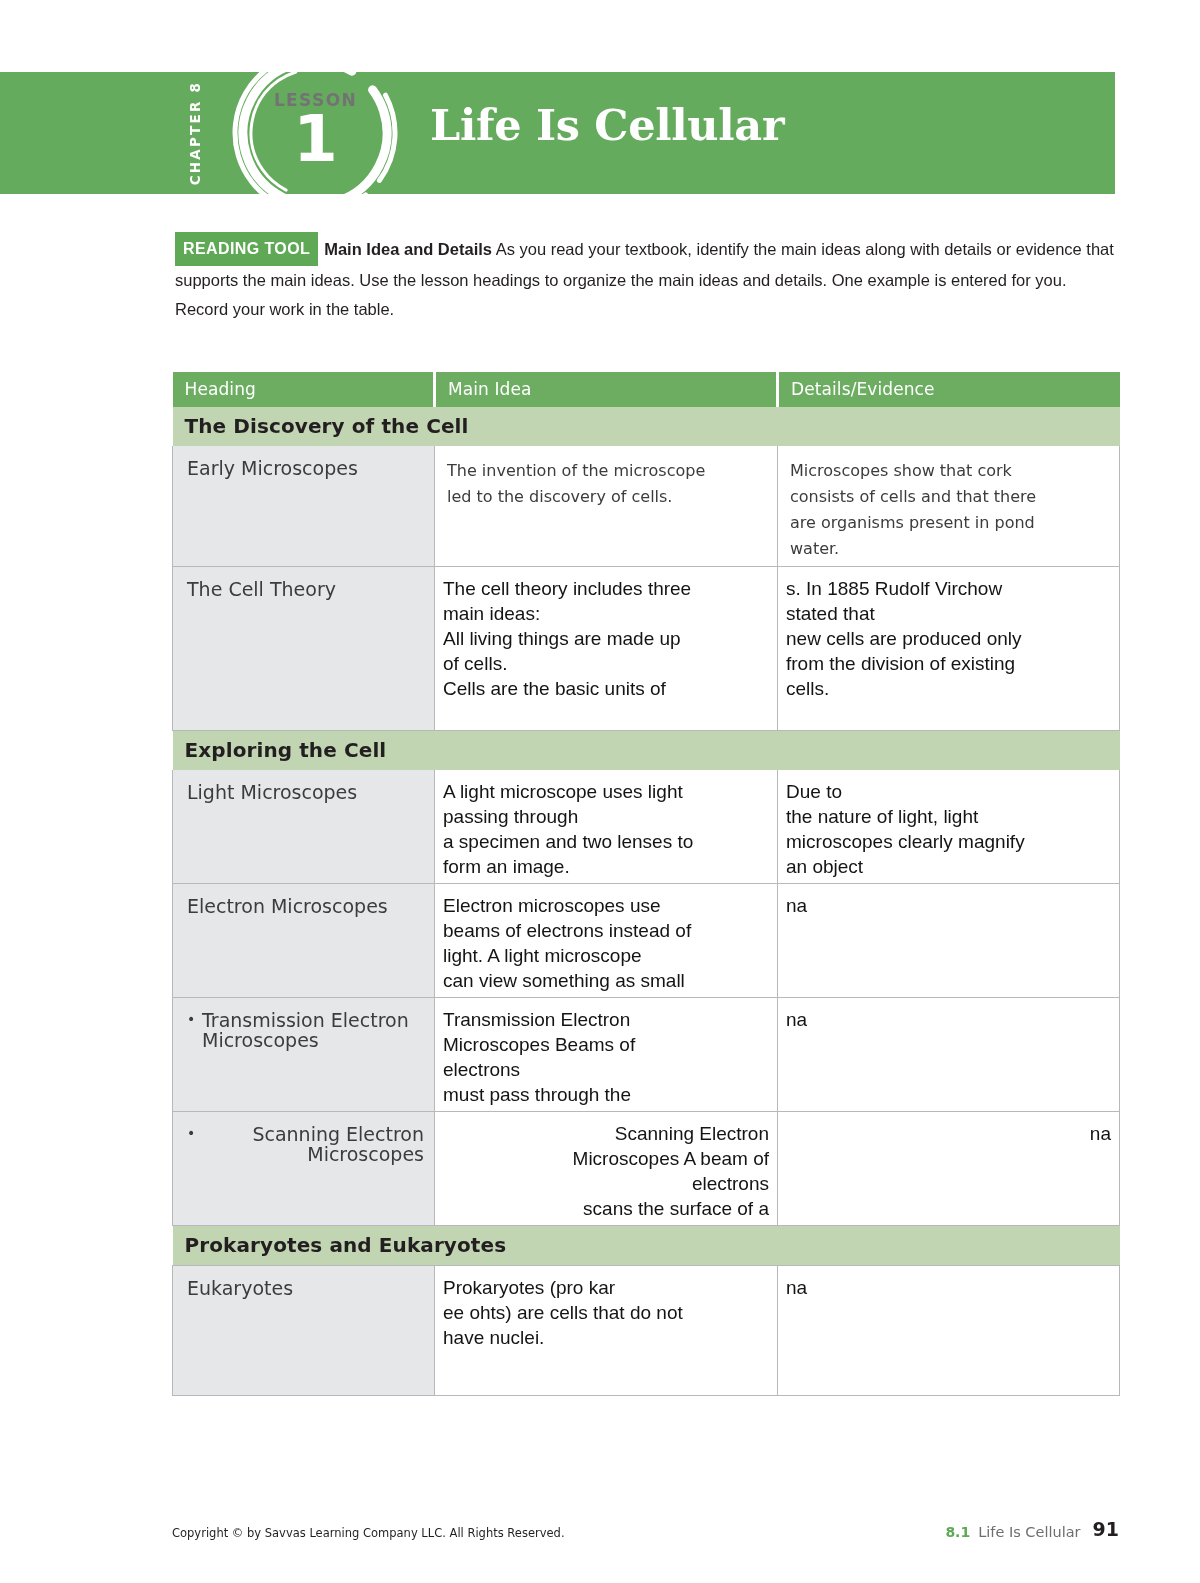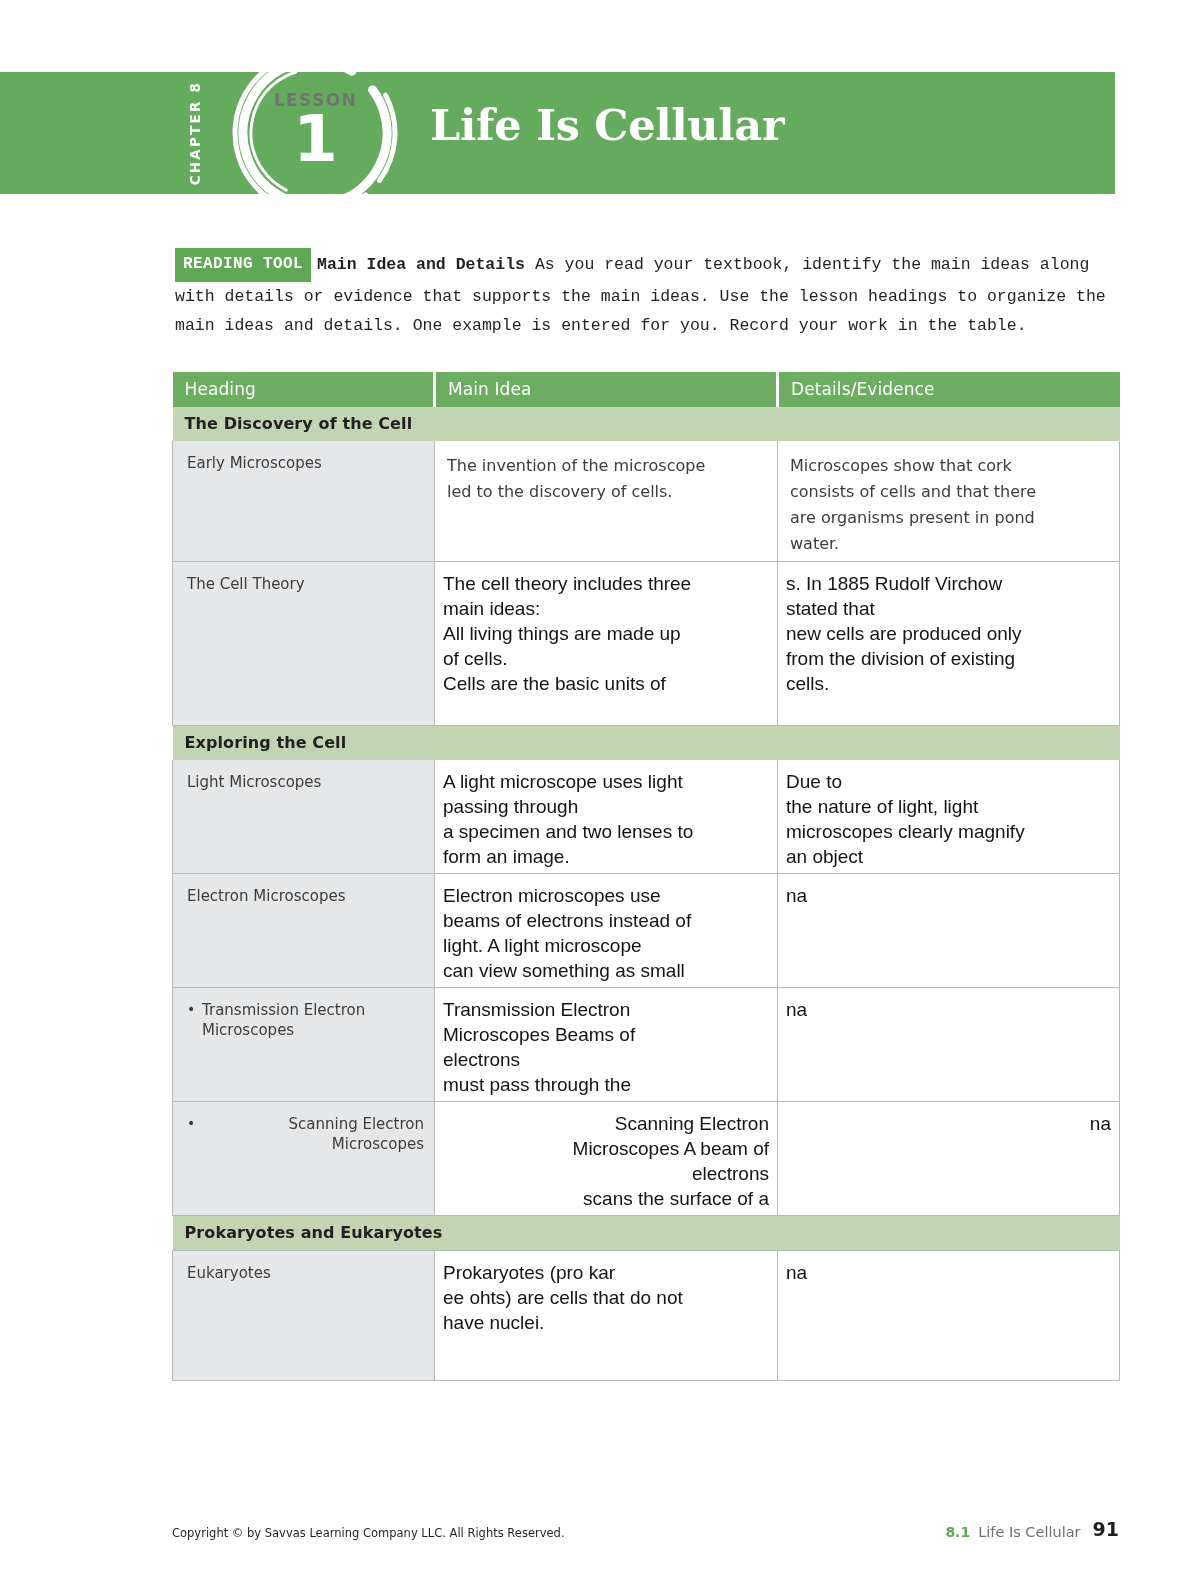--- a/index.html
+++ b/index.html
@@ -93,26 +93,26 @@
     font-weight: bold;
     font-family: "DejaVu Serif", serif;
     letter-spacing: -0.3px;
     line-height: 1;
   }
 
   
   .reading-block {
     position: absolute;
     left: 175px;
-    top: 248px;
+    top: 232px;
     width: 945px;
     font-size: 16.5px;
     line-height: 29px;
     color: #231f20;
-    font-family: Liberation Mono, monospace;
+    font-family: Liberation Sans, sans-serif;
   }
   .rt-badge {
     display: inline-block;
     background: #5fa855;
     color: #ffffff;
     font-weight: bold;
     font-size: 16px;
     letter-spacing: 0.4px;
     padding: 2px 8px 3px 8px;
     vertical-align: 1px;
@@ -142,34 +142,34 @@
     padding: 7px 10px 8px 12px;
     font-family: "DejaVu Sans", sans-serif;
     border-right: 3px solid #ffffff;
     letter-spacing: 0.1px;
   }
   .rt-table th:last-child { border-right: none; }
 
   .section-row td {
     background: #c1d5b2;
     color: #231f20;
-    font-size: 16px;
+    font-size: 20px;
     font-weight: bold;
     padding: 7px 10px 8px 12px;
     font-family: "DejaVu Sans", sans-serif;
     border: none;
     letter-spacing: 0.1px;
   }
 
   .rt-table td.heading-cell {
     background: #e6e7e9;
     border: 1px solid #b6b8ba;
     border-top: none;
     padding: 12px 10px 10px 14px;
-    font-size: 15px;
+    font-size: 19px;
     color: #3c3c3c;
     vertical-align: top;
     font-family: "DejaVu Sans", sans-serif;
     line-height: 20px;
   }
   .rt-table td.answer-cell {
     background: #ffffff;
     border: 1px solid #b6b8ba;
     border-top: none;
     padding: 9px 8px 4px 8px;

